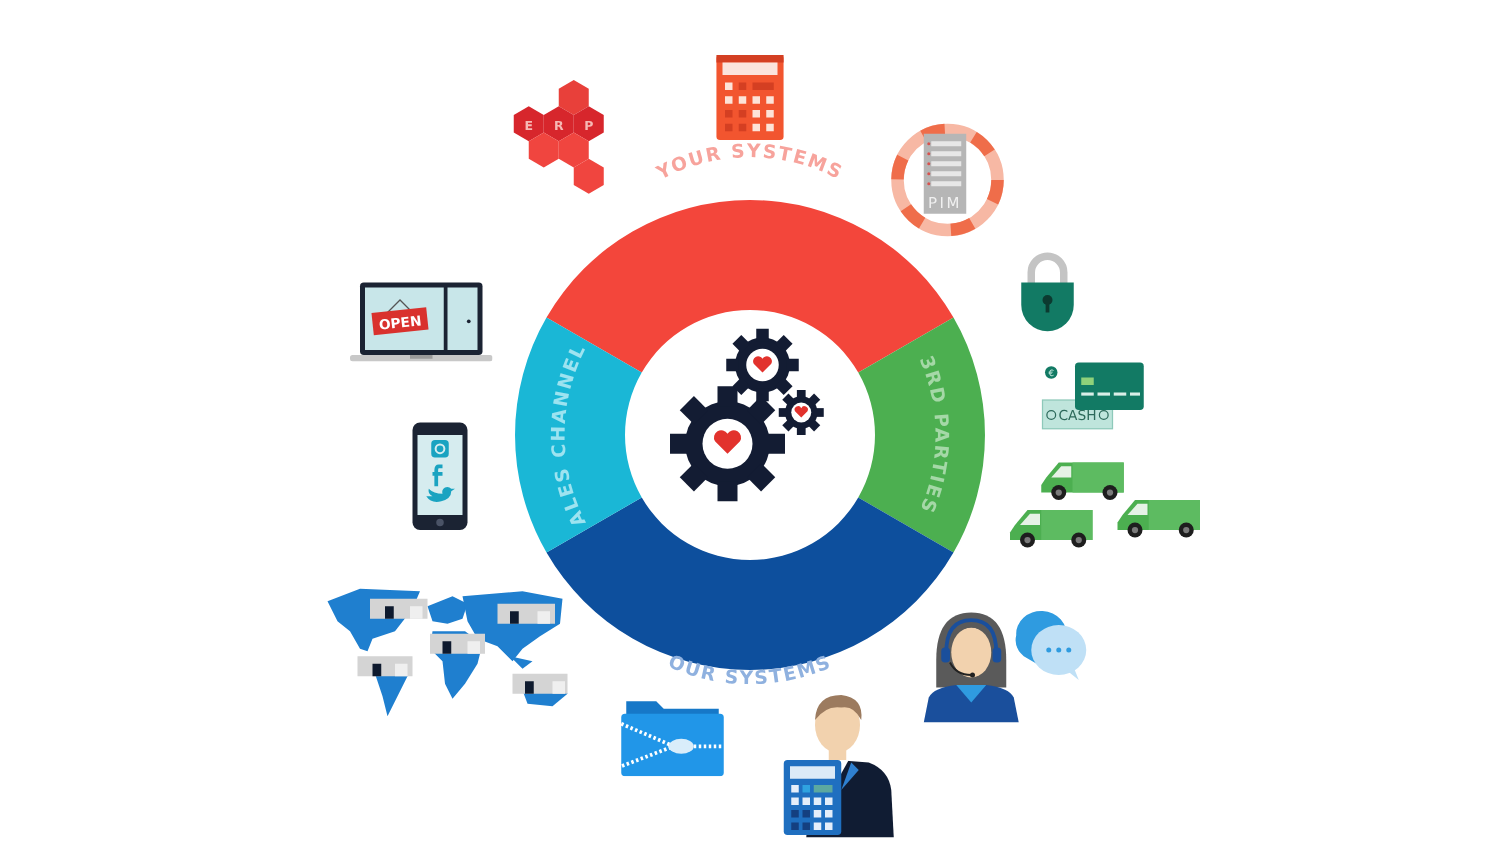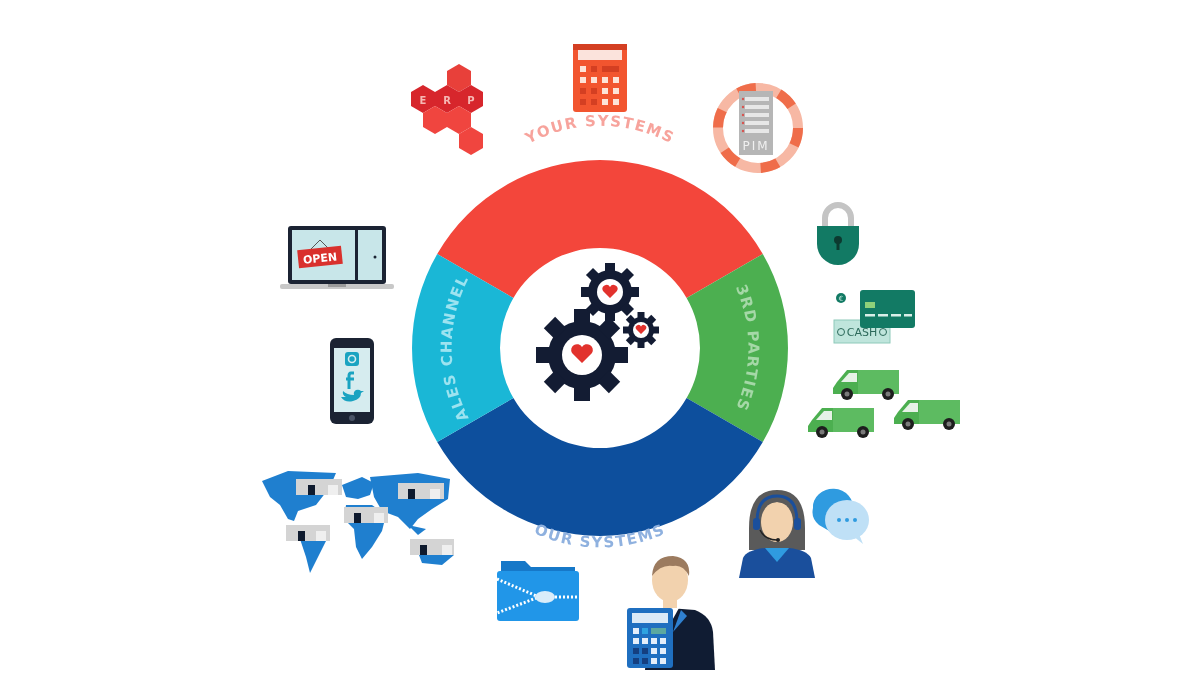--- a/index.html
+++ b/index.html
@@ -135,21 +135,21 @@
       <rect x="18" y="22" width="6" height="6"></rect>
         <rect x="29" y="22" width="17" height="6"></rect>
       <rect x="7" y="44" width="6" height="6"></rect>
         <rect x="18" y="44" width="6" height="6"></rect>
       <rect x="7" y="55" width="6" height="6"></rect>
         <rect x="18" y="55" width="6" height="6"></rect>
     </g>
   </svg>
 </div>
 
-<div class="abs" style="left:712px;top:82px;width:92px;height:92px;">
+<div class="abs" style="left:712px;top:98px;width:92px;height:92px;">
   <svg width="92" height="92" viewBox="0 0 92 92">
     <circle cx="46" cy="46" r="40" fill="none" stroke="#f7b8a4" stroke-width="10"></circle>
     <circle cx="46" cy="46" r="40" fill="none" stroke="#ef6d4a" stroke-width="10" stroke-dasharray="18 24"></circle>
     <circle cx="46" cy="46" r="32" fill="#ffffff"></circle>
     <rect x="27" y="9" width="34" height="64" fill="#b6b6b6"></rect>
     <g fill="#e7e7e7">
       <rect x="33" y="15" width="24" height="4"></rect>
         <rect x="33" y="23" width="24" height="4"></rect>
       <rect x="33" y="31" width="24" height="4"></rect>
         <rect x="33" y="39" width="24" height="4"></rect>

